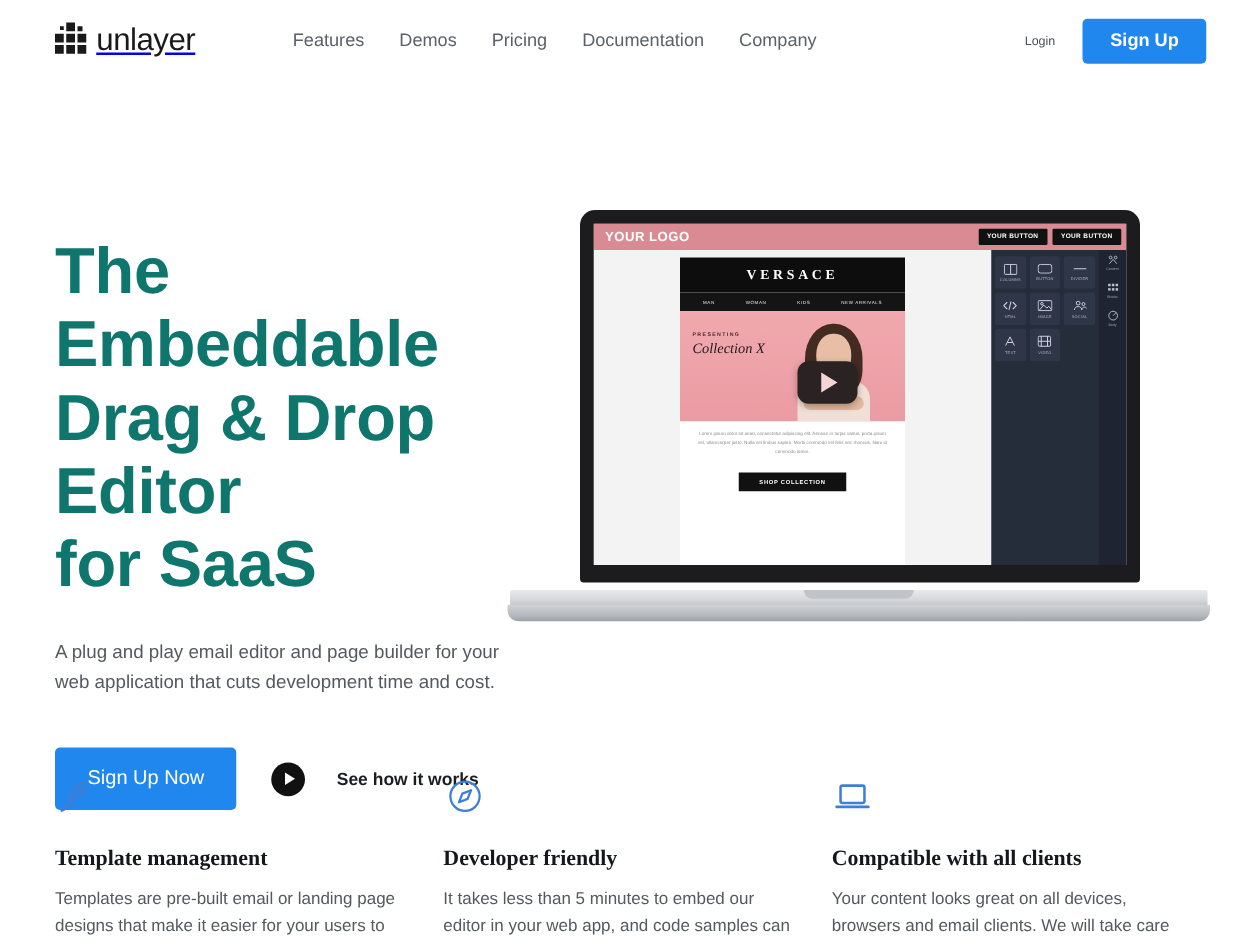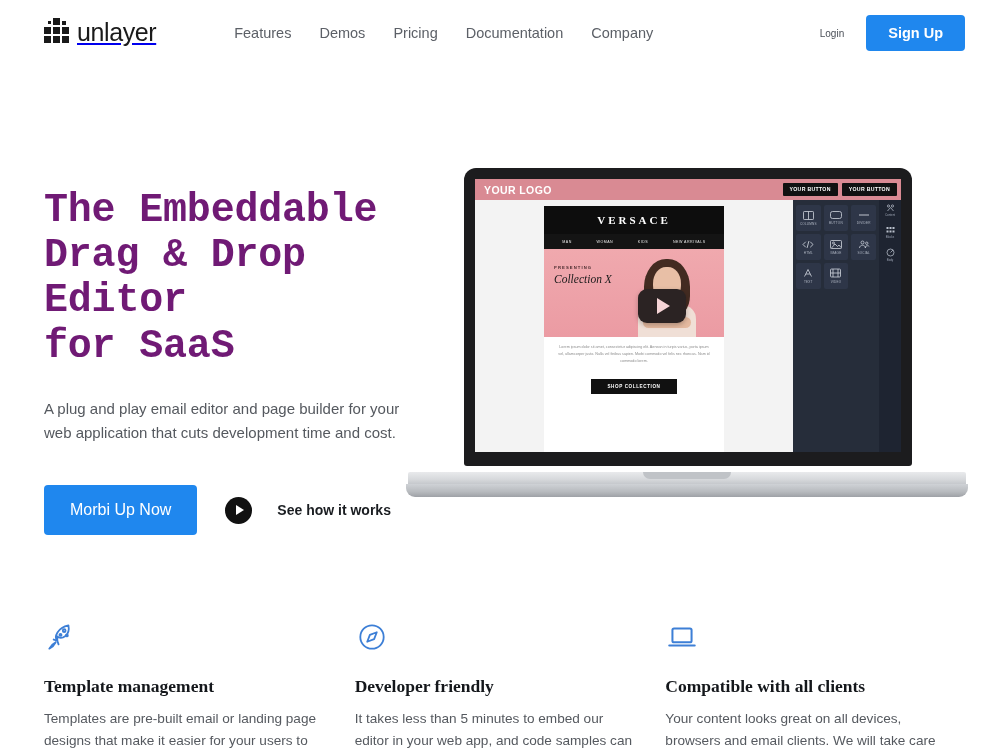--- a/index.html
+++ b/index.html
@@ -74,25 +74,25 @@
   }
 
   
   .hero {
     display: flex;
     padding: 100px 0 0 44px;
     position: relative;
   }
   .hero-left { width: 400px; padding-top: 22px; }
   .hero-title {
-    font-family: Liberation Mono, monospace;
+    font-family: Liberation Sans, sans-serif;
     font-weight: 700;
-    font-size: 40px;
+    font-size: 52px;
     line-height: 1.13;
-    color: #701a75;
+    color: #0f766e;
     letter-spacing: -0.2px;
   }
   .hero-sub {
     margin-top: 28px;
     font-size: 15px;
     line-height: 1.62;
     color: #55595f;
     max-width: 360px;
   }
   .hero-cta { margin-top: 40px; display: flex; align-items: center; gap: 28px; }
@@ -374,21 +374,21 @@
     <h1 class="hero-title">
       <span>The Embeddable</span><br>
       <span>Drag &amp; Drop Editor</span><br>
       <span>for SaaS</span>
     </h1>
     <p class="hero-sub">
       <span>A plug and play email editor and page builder for your</span>
       <span>web application that cuts development time and cost.</span>
     </p>
     <div class="hero-cta">
-      <button class="btn-primary">Morbi Up Now</button>
+      <button class="btn-primary">Sign Up Now</button>
       <a class="video-link" href="#">
         <span class="play-circle">
             <span class="tri"></span>
           </span>
         <span class="video-label">See how it works</span>
       </a>
     </div>
   </div>
 </section>
 

